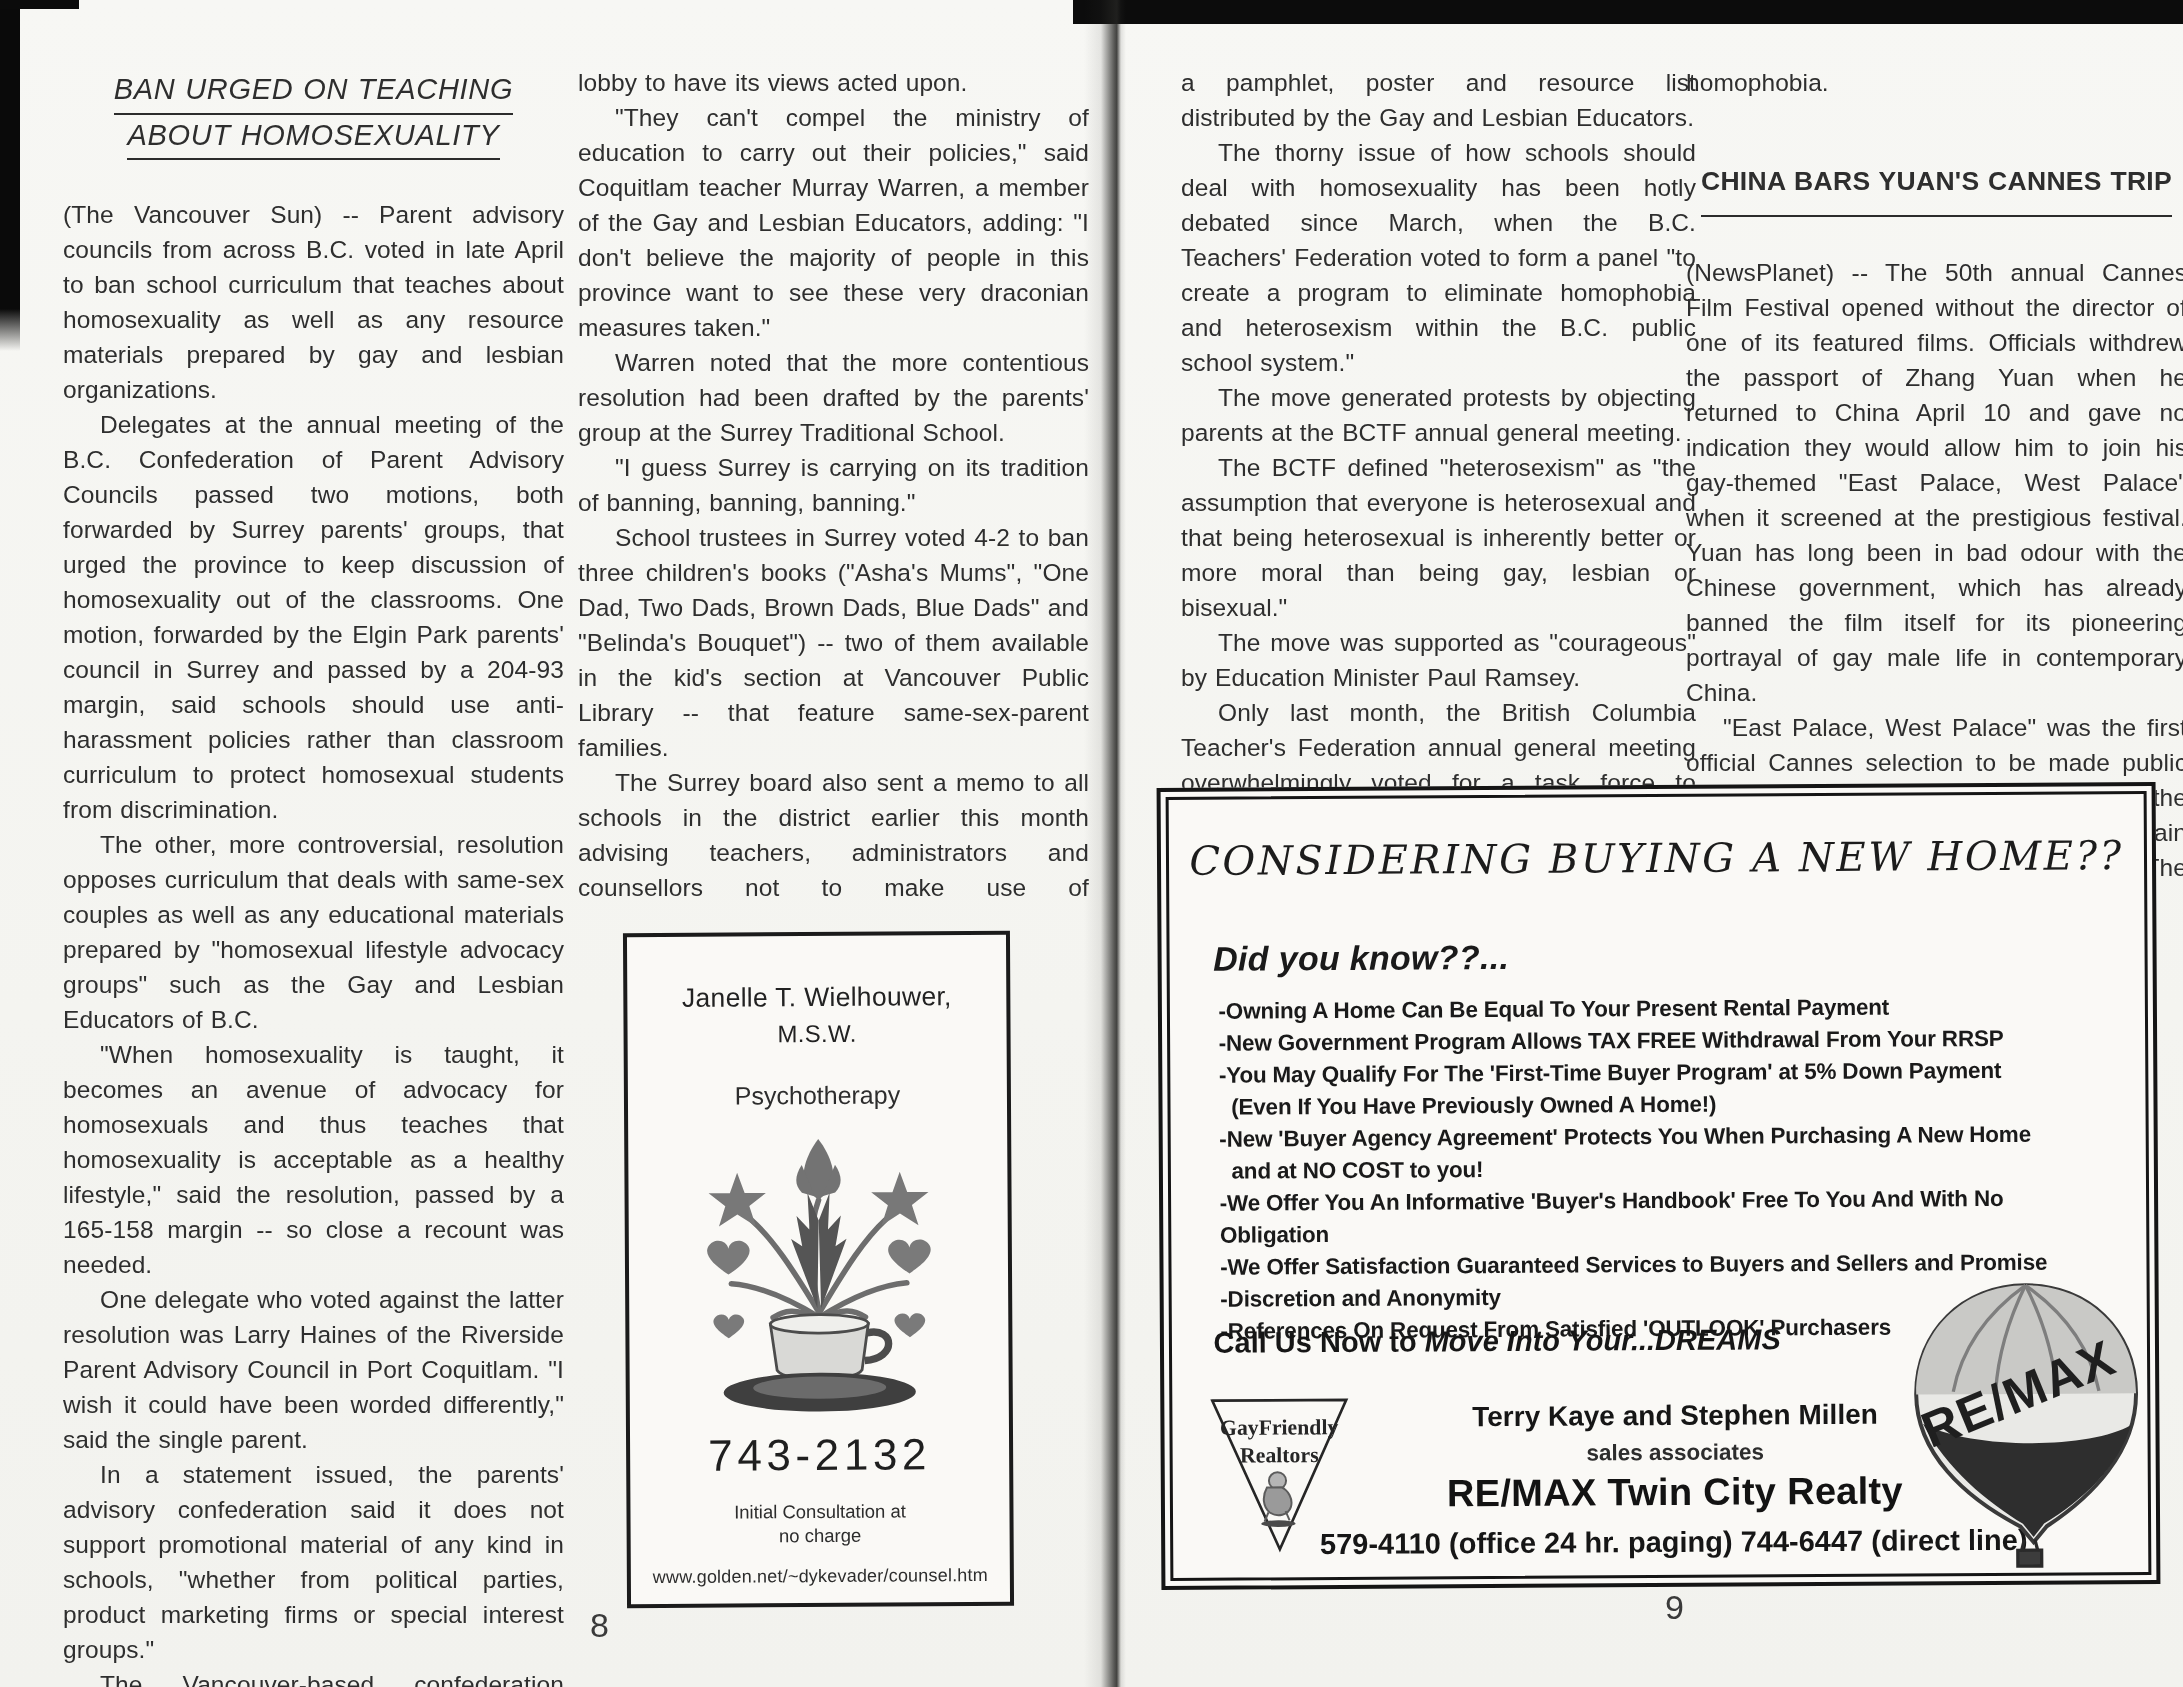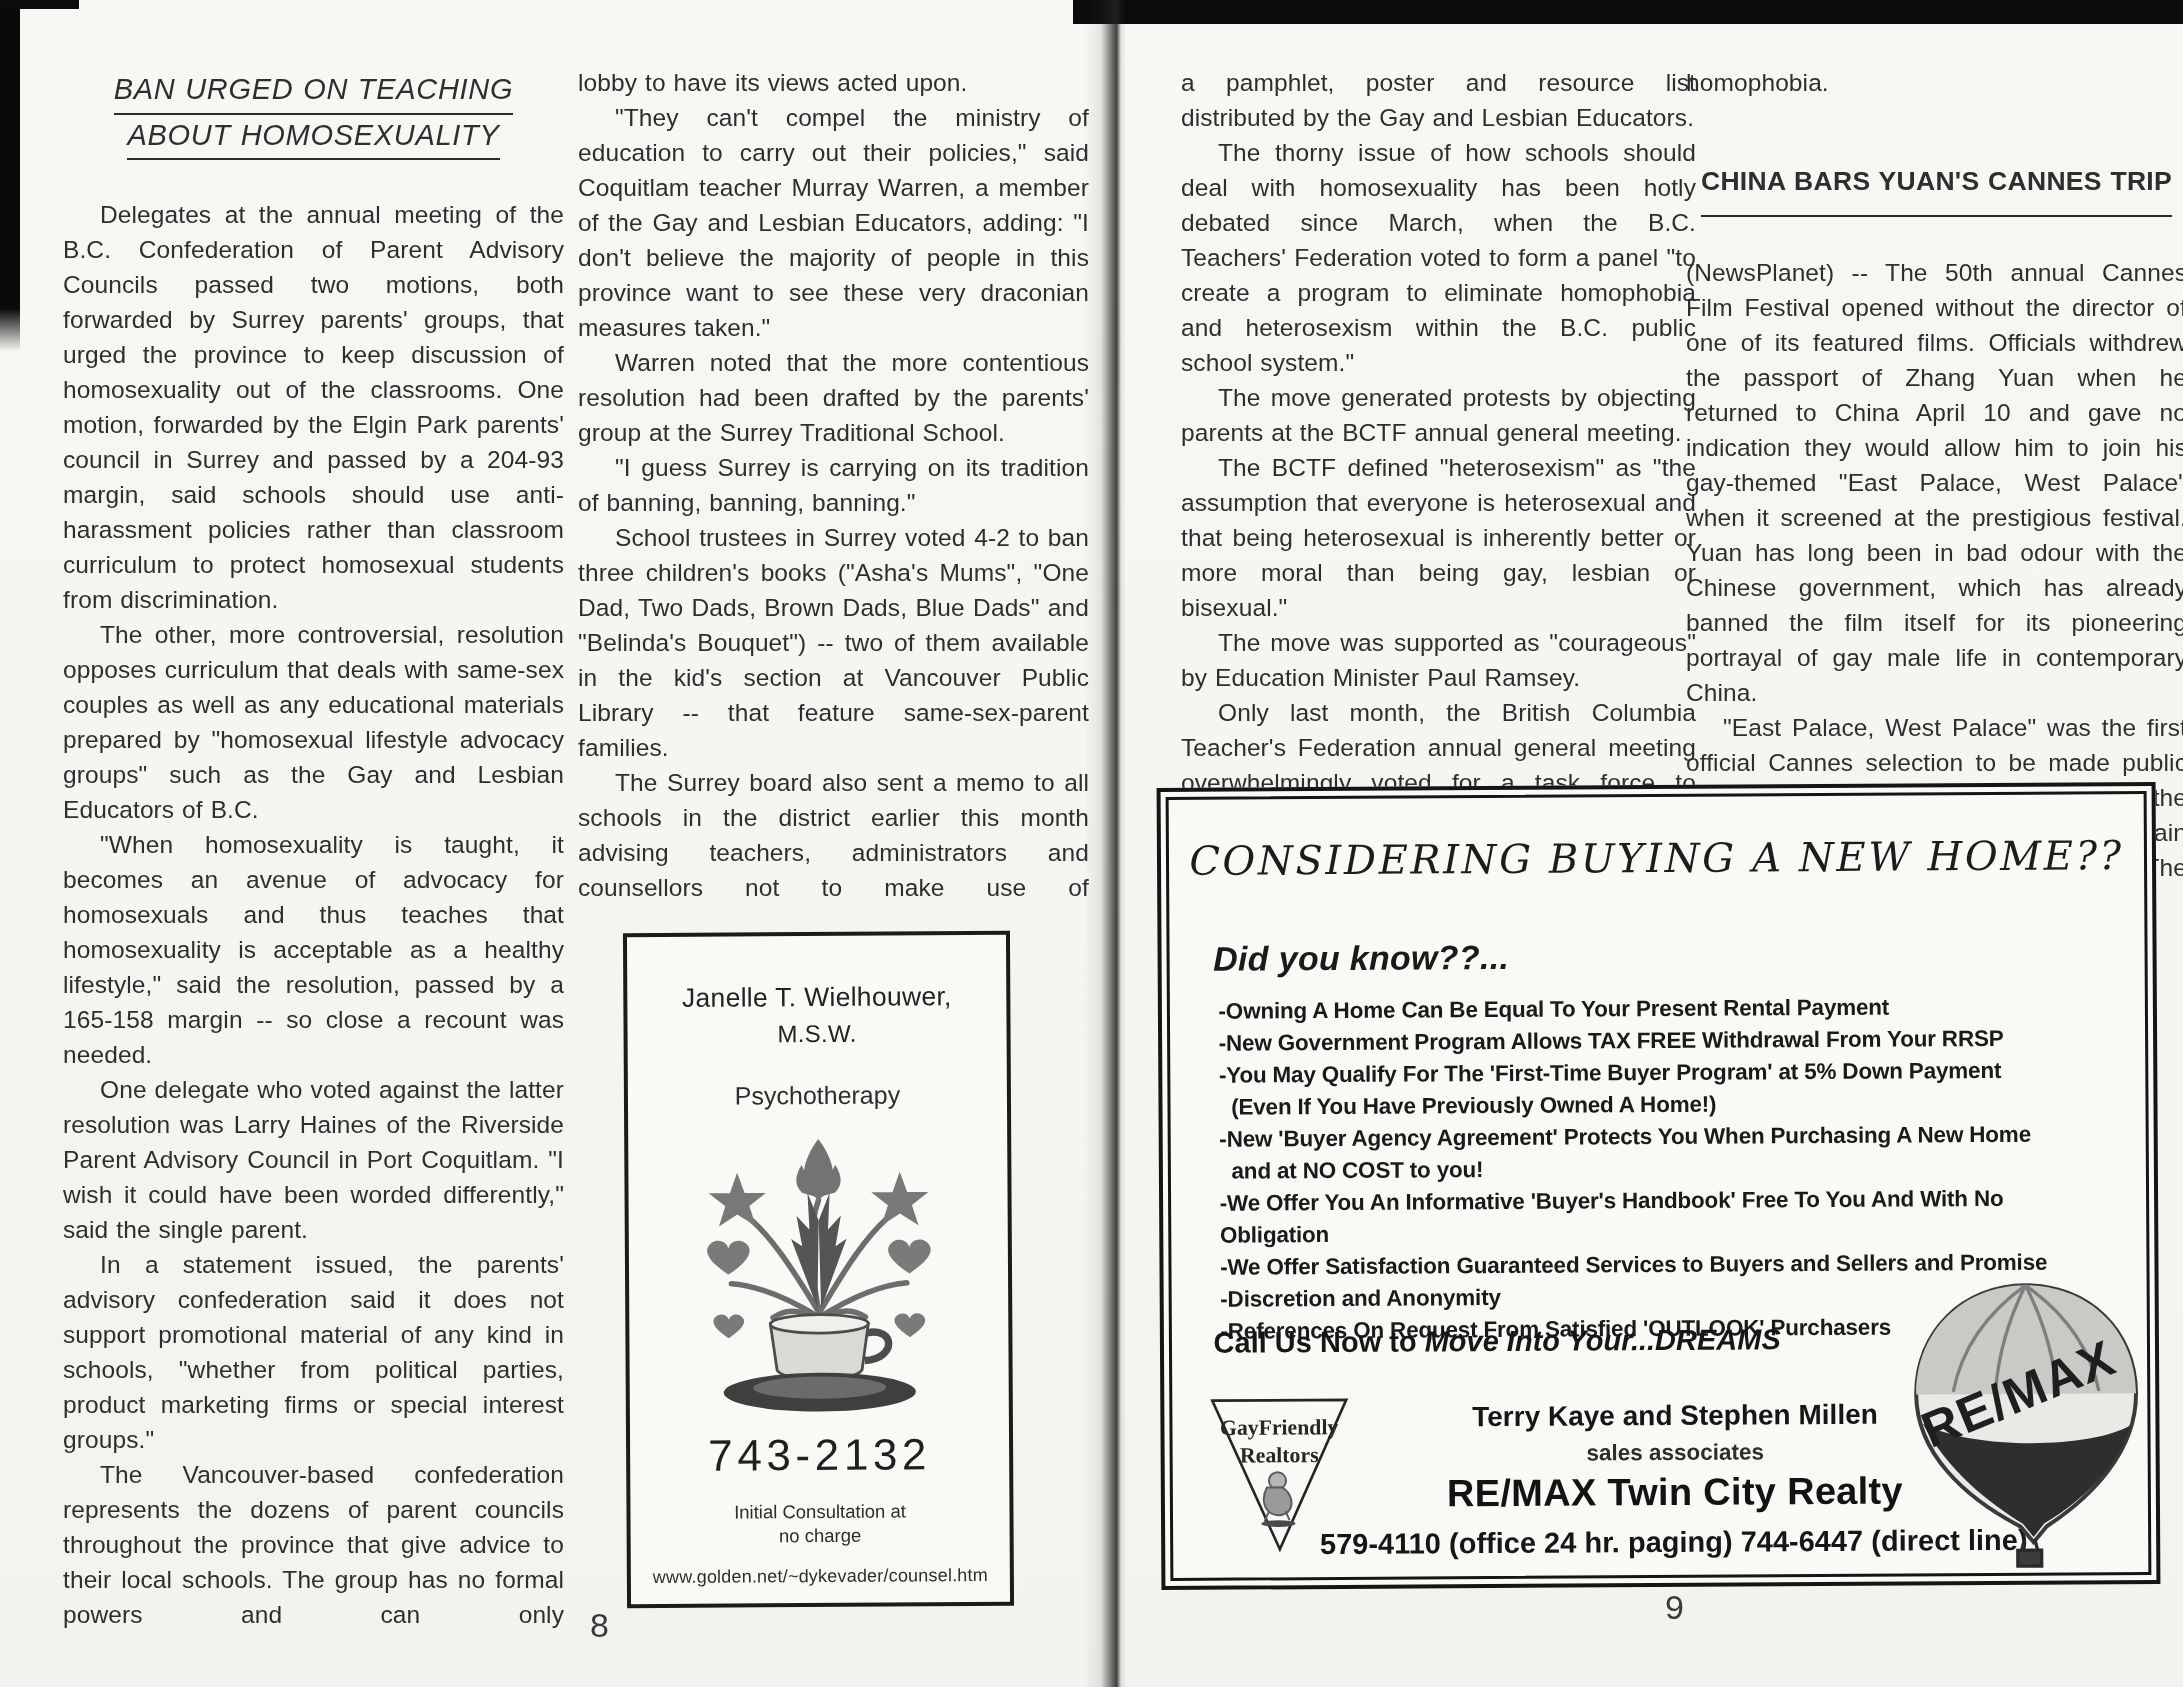--- a/index.html
+++ b/index.html
@@ -88,20 +88,21 @@
   <div class="edge-left"></div>
   <div class="edge-topleft"></div>
   <div class="edge-topright"></div>
   <div class="gutter"></div>
 
   <div class="col col-l1">
     <h1 class="art-head">
       <span class="tline">BAN URGED ON TEACHING</span><br>
       <span class="tline">ABOUT HOMOSEXUALITY</span>
     </h1>
+    <p class="noindent">(The Vancouver Sun) -- Parent advisory councils from across B.C. voted in late April to ban school curriculum that teaches about homosexuality as well as any resource materials prepared by gay and lesbian organizations.</p>
     <p>Delegates at the annual meeting of the B.C. Confederation of Parent Advisory Councils passed two motions, both forwarded by Surrey parents' groups, that urged the province to keep discussion of homosexuality out of the classrooms.  One motion, forwarded by the Elgin Park parents' council in Surrey and passed by a 204-93 margin, said schools should use anti-harassment policies rather than classroom curriculum to protect homosexual students from discrimination.</p>
     <p>The other, more controversial, resolution opposes curriculum that deals with same-sex couples as well as any educational materials prepared by "homosexual lifestyle advocacy groups" such as the Gay and Lesbian Educators of B.C.</p>
     <p>"When homosexuality is taught, it becomes an avenue of advocacy for homosexuals and thus teaches that homosexuality is acceptable as a healthy lifestyle," said the resolution, passed by a 165-158 margin -- so close a recount was needed.</p>
     <p>One delegate who voted against the latter resolution was Larry Haines of the Riverside Parent Advisory Council in Port Coquitlam.  "I wish it could have been worded differently," said the single parent.</p>
     <p>In a statement issued, the parents' advisory confederation said it does not support promotional material of any kind in schools, "whether from political parties, product marketing firms or special interest groups."</p>
     <p class="cont">The Vancouver-based confederation represents the dozens of parent councils throughout the province that give advice to their local schools. The group has no formal powers and can only</p>
   </div>
 
   <div class="col col-l2">
     <p class="noindent">lobby to have its views acted upon.</p>

